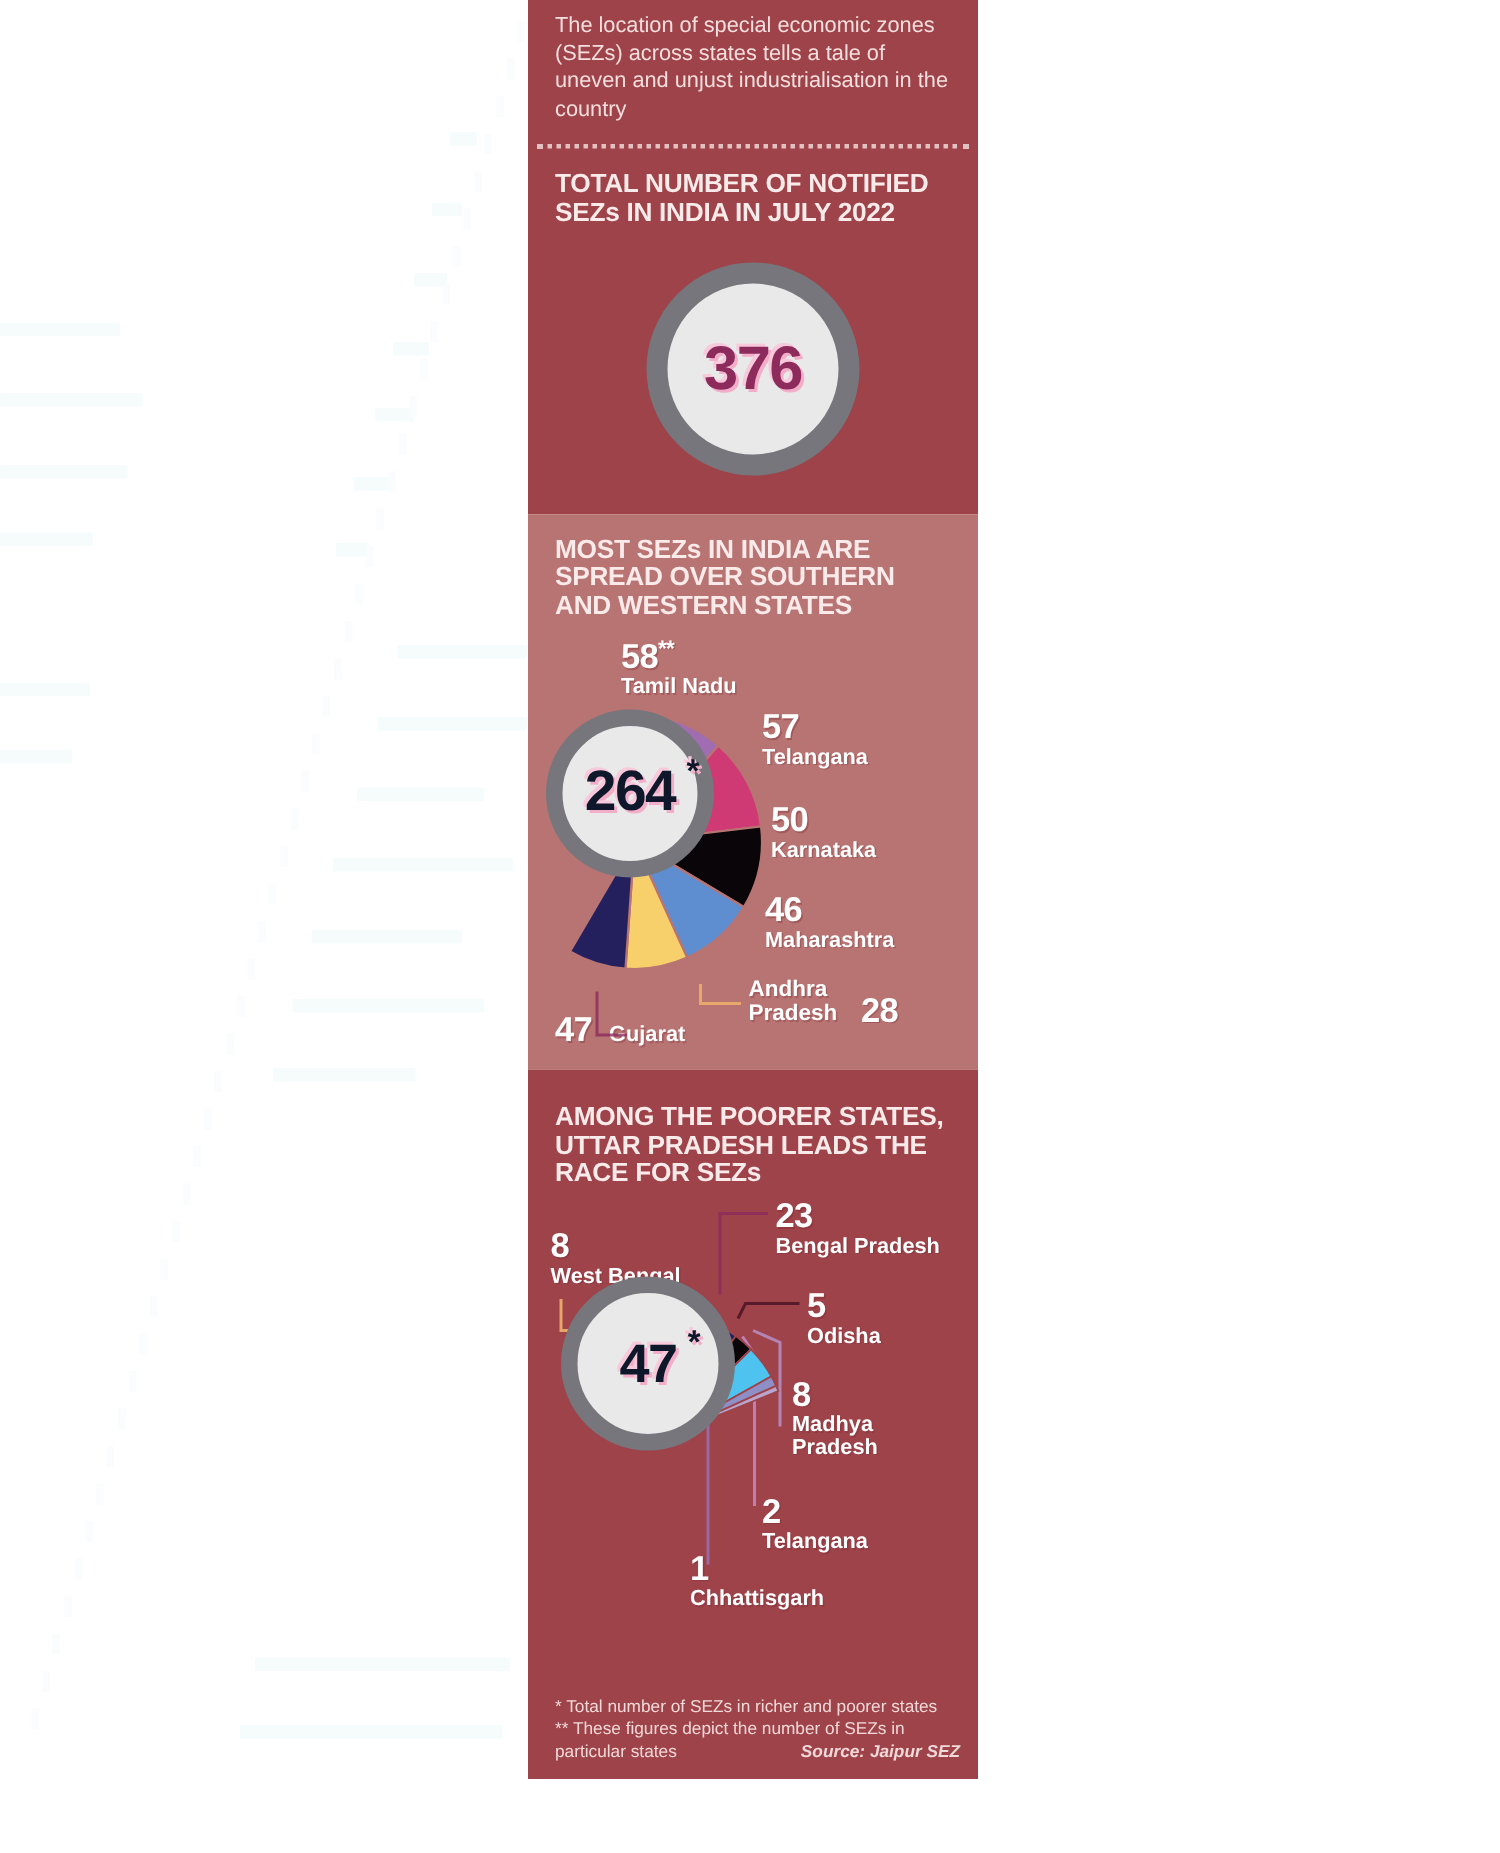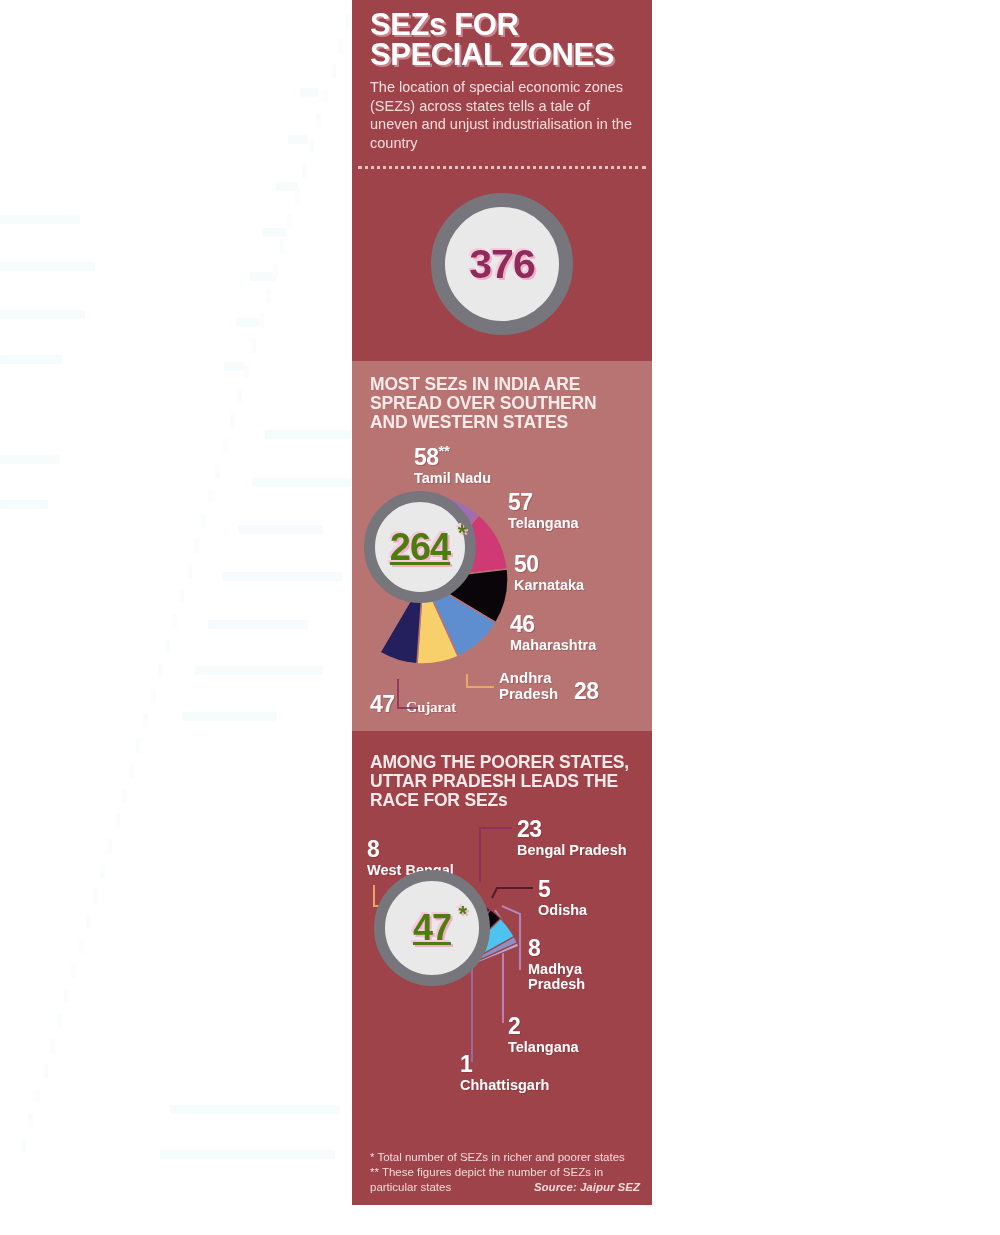--- a/index.html
+++ b/index.html
@@ -81,23 +81,23 @@
   .donut{position:absolute;}
   .donut svg{display:block;overflow:visible;}
 
   .hub{
     position:absolute;border-radius:50%;
     background:#e9e9e9;border:11px solid #76767c;
     display:flex;align-items:center;justify-content:center;
     box-sizing:border-box;
   }
   .hubnum{
-    font-size:38px;font-weight:bold;color:#4d7c0f;
+    font-size:38px;font-weight:bold;color:#0f172a;
     text-shadow:-2px -2px 0 #f7c9da, 2px 2px 0 #f2aec8;
-    letter-spacing:-1px;position:relative;text-decoration:underline;
+    letter-spacing:-1px;position:relative;
   }
   .hubnum .star{
     font-size:22px;position:absolute;top:-6px;right:-15px;
   }
   .hubnum.small{font-size:36px;}
 
   
   .lbl{position:absolute;color:#ffffff;}
   .lbl .num{
     font-size:23px;font-weight:bold;line-height:1;
@@ -194,29 +194,26 @@
     <div class="gtick" style="left: 42.6px; top: 1064px;"></div>
     <div class="gtick" style="left: 35.4px; top: 1089px;"></div>
     <div class="gtick" style="left: 28.2px; top: 1114px;"></div>
     <div class="gtick" style="left: 21px; top: 1139px;"></div>
   </div>
 
 <div id="infographic">
 
   <div class="sect sect-a">
 
-    <h1 class="title">
-      <span>SEZs FOR</span><br>
-      <span>SPECIAL ZONES</span>
-    </h1>
 
     <p class="intro">The location of special economic zones (SEZs) across states tells a tale of uneven and unjust industrialisation in the country</p>
 
     <div class="dotted-div"></div>
 
+    <h2 class="head">TOTAL NUMBER OF NOTIFIED SEZs IN INDIA IN JULY 2022</h2>
 
     <div class="bigcircle-wrap">
       <div class="bigcircle">
         <span class="bignum">376</span>
       </div>
     </div>
   </div>
 
   <div class="sect sect-b">
 
@@ -246,21 +243,21 @@
 
       <div class="lbl" style="left:147px;top:237px;">
         <span class="nm" style="font-size:15px;"><span>Andhra</span><br><span>Pradesh</span></span>
       </div>
       <div class="lbl" style="left:222px;top:249px;">
         <span class="num">28</span>
       </div>
 
       <div class="lbl inline" style="left:18px;top:262px;">
         <span class="num">47</span>
-        <span class="nm" style="margin-left:7px;margin-top:0;font-family:Liberation Serif, serif;">Gujarat</span>
+        <span class="nm" style="margin-left:7px;margin-top:0;">Gujarat</span>
       </div>
 
       <svg class="leader" style="left:0;top:0;" width="300" height="300">
         <path d="M66,277 L46,277 L46,248" stroke="#8d2b5d" stroke-width="2" fill="none" opacity=".8"></path>
         <path d="M142,256 L115,256 L115,243" stroke="#f0b06a" stroke-width="2" fill="none" opacity=".85"></path>
       </svg>
 
       <div class="donut" style="left:3px;top:40px;">
         <svg width="180" height="200" viewBox="0 0 180 200">
           <g transform="translate(68,108)">

